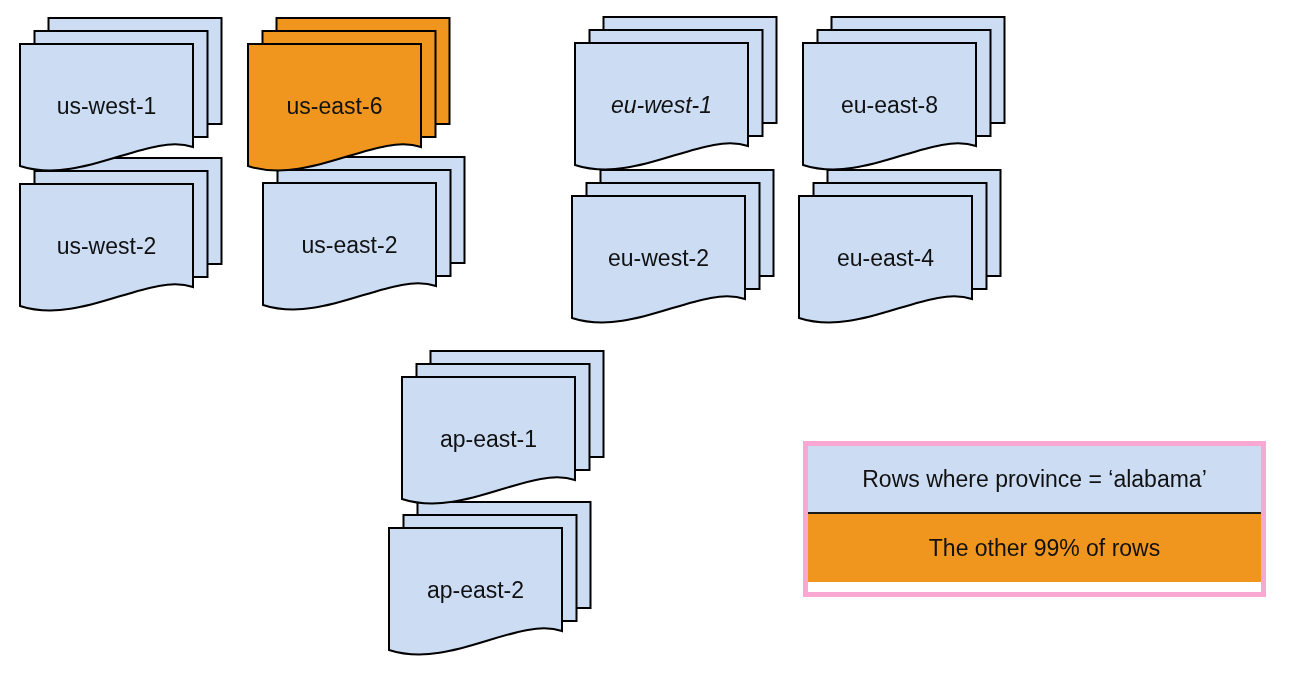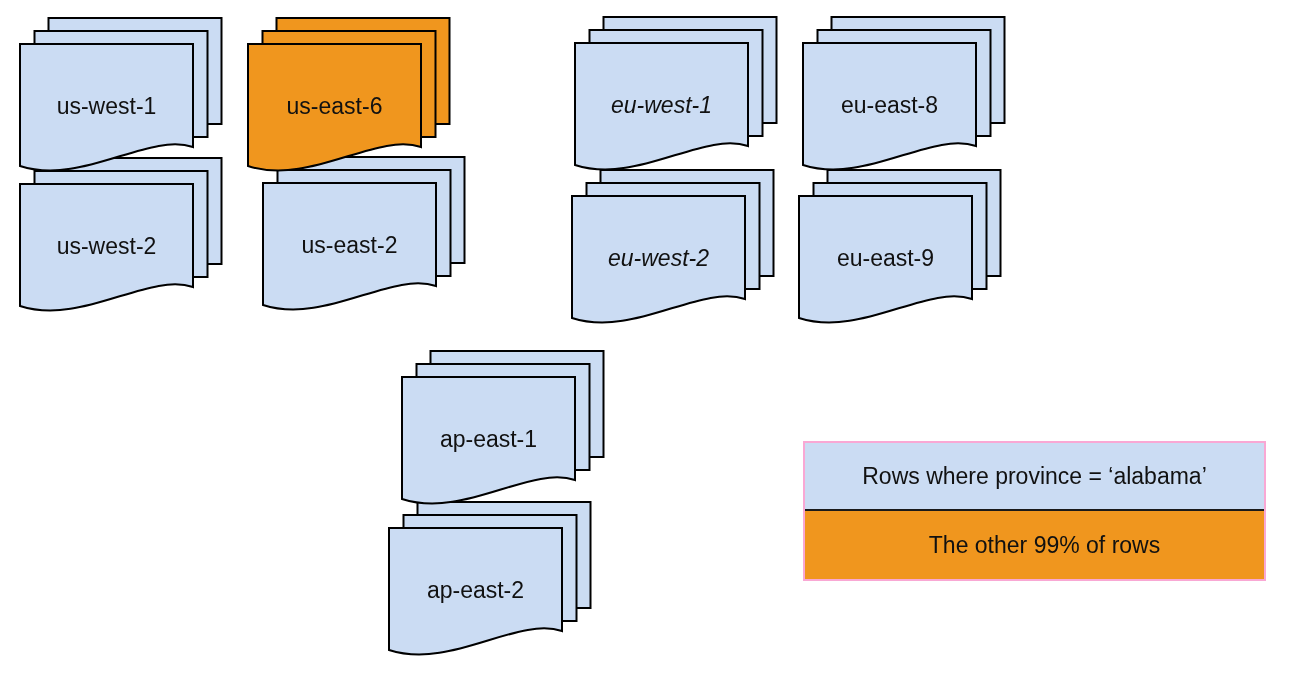--- a/index.html
+++ b/index.html
@@ -29,22 +29,22 @@
     font-size: 23px; line-height: 1;
     white-space: nowrap;
   }
 
   
   .z4 { z-index: 4; } .z3 { z-index: 3; } .z2 { z-index: 2; text-decoration: underline; } .z1 { z-index: 1; }
 
   
   .legend {
     position: absolute; left: 803px; top: 441px;
-    width: 463px; height: 140px;
-    border: 2px solid #f9a8d4;
+    width: 463px; height: 156px;
+    border: 5px solid #f9a8d4;
     box-sizing: border-box;
     z-index: 5;
   }
   .legend-row {
     height: 68px;
     display: flex; align-items: center; justify-content: center;
     font-size: 23px;
     box-sizing: border-box;
   }
   .legend-row.blue { background: var(--page-blue, #CBDCF3); border-bottom: 2px solid #1a1a1a; }
@@ -102,36 +102,36 @@
 
   <div class="stack z3" style="left:237px; top:156px;margin-left:25px;">
     <svg viewBox="0 0 204 158" width="204" height="158">
       <rect class="page" x="29.5" y="1" width="173" height="106"></rect>
       <rect class="page" x="15.5" y="14" width="173" height="106"></rect>
       <path class="page" d="M1,27 h173 v103 c-45,-15 -111,39 -173,19 z"></path>
     </svg>
     <div class="stack-label">us-east-2</div>
   </div>
 
-  <div class="stack z3" style="left:571px; top:169px;font-style:italic;">
+  <div class="stack z3" style="left:571px; top:169px;">
     <svg viewBox="0 0 204 158" width="204" height="158">
       <rect class="page" x="29.5" y="1" width="173" height="106"></rect>
       <rect class="page" x="15.5" y="14" width="173" height="106"></rect>
       <path class="page" d="M1,27 h173 v103 c-45,-15 -111,39 -173,19 z"></path>
     </svg>
     <div class="stack-label">eu-west-2</div>
   </div>
 
   <div class="stack z3" style="left:798px; top:169px;">
     <svg viewBox="0 0 204 158" width="204" height="158">
       <rect class="page" x="29.5" y="1" width="173" height="106"></rect>
       <rect class="page" x="15.5" y="14" width="173" height="106"></rect>
       <path class="page" d="M1,27 h173 v103 c-45,-15 -111,39 -173,19 z"></path>
     </svg>
-    <div class="stack-label">eu-east-9</div>
+    <div class="stack-label">eu-east-4</div>
   </div>
 
   <div class="stack z2" style="left:401px; top:350px;">
     <svg viewBox="0 0 204 158" width="204" height="158">
       <rect class="page" x="29.5" y="1" width="173" height="106"></rect>
       <rect class="page" x="15.5" y="14" width="173" height="106"></rect>
       <path class="page" d="M1,27 h173 v103 c-45,-15 -111,39 -173,19 z"></path>
     </svg>
     <div class="stack-label">ap-east-1</div>
   </div>

